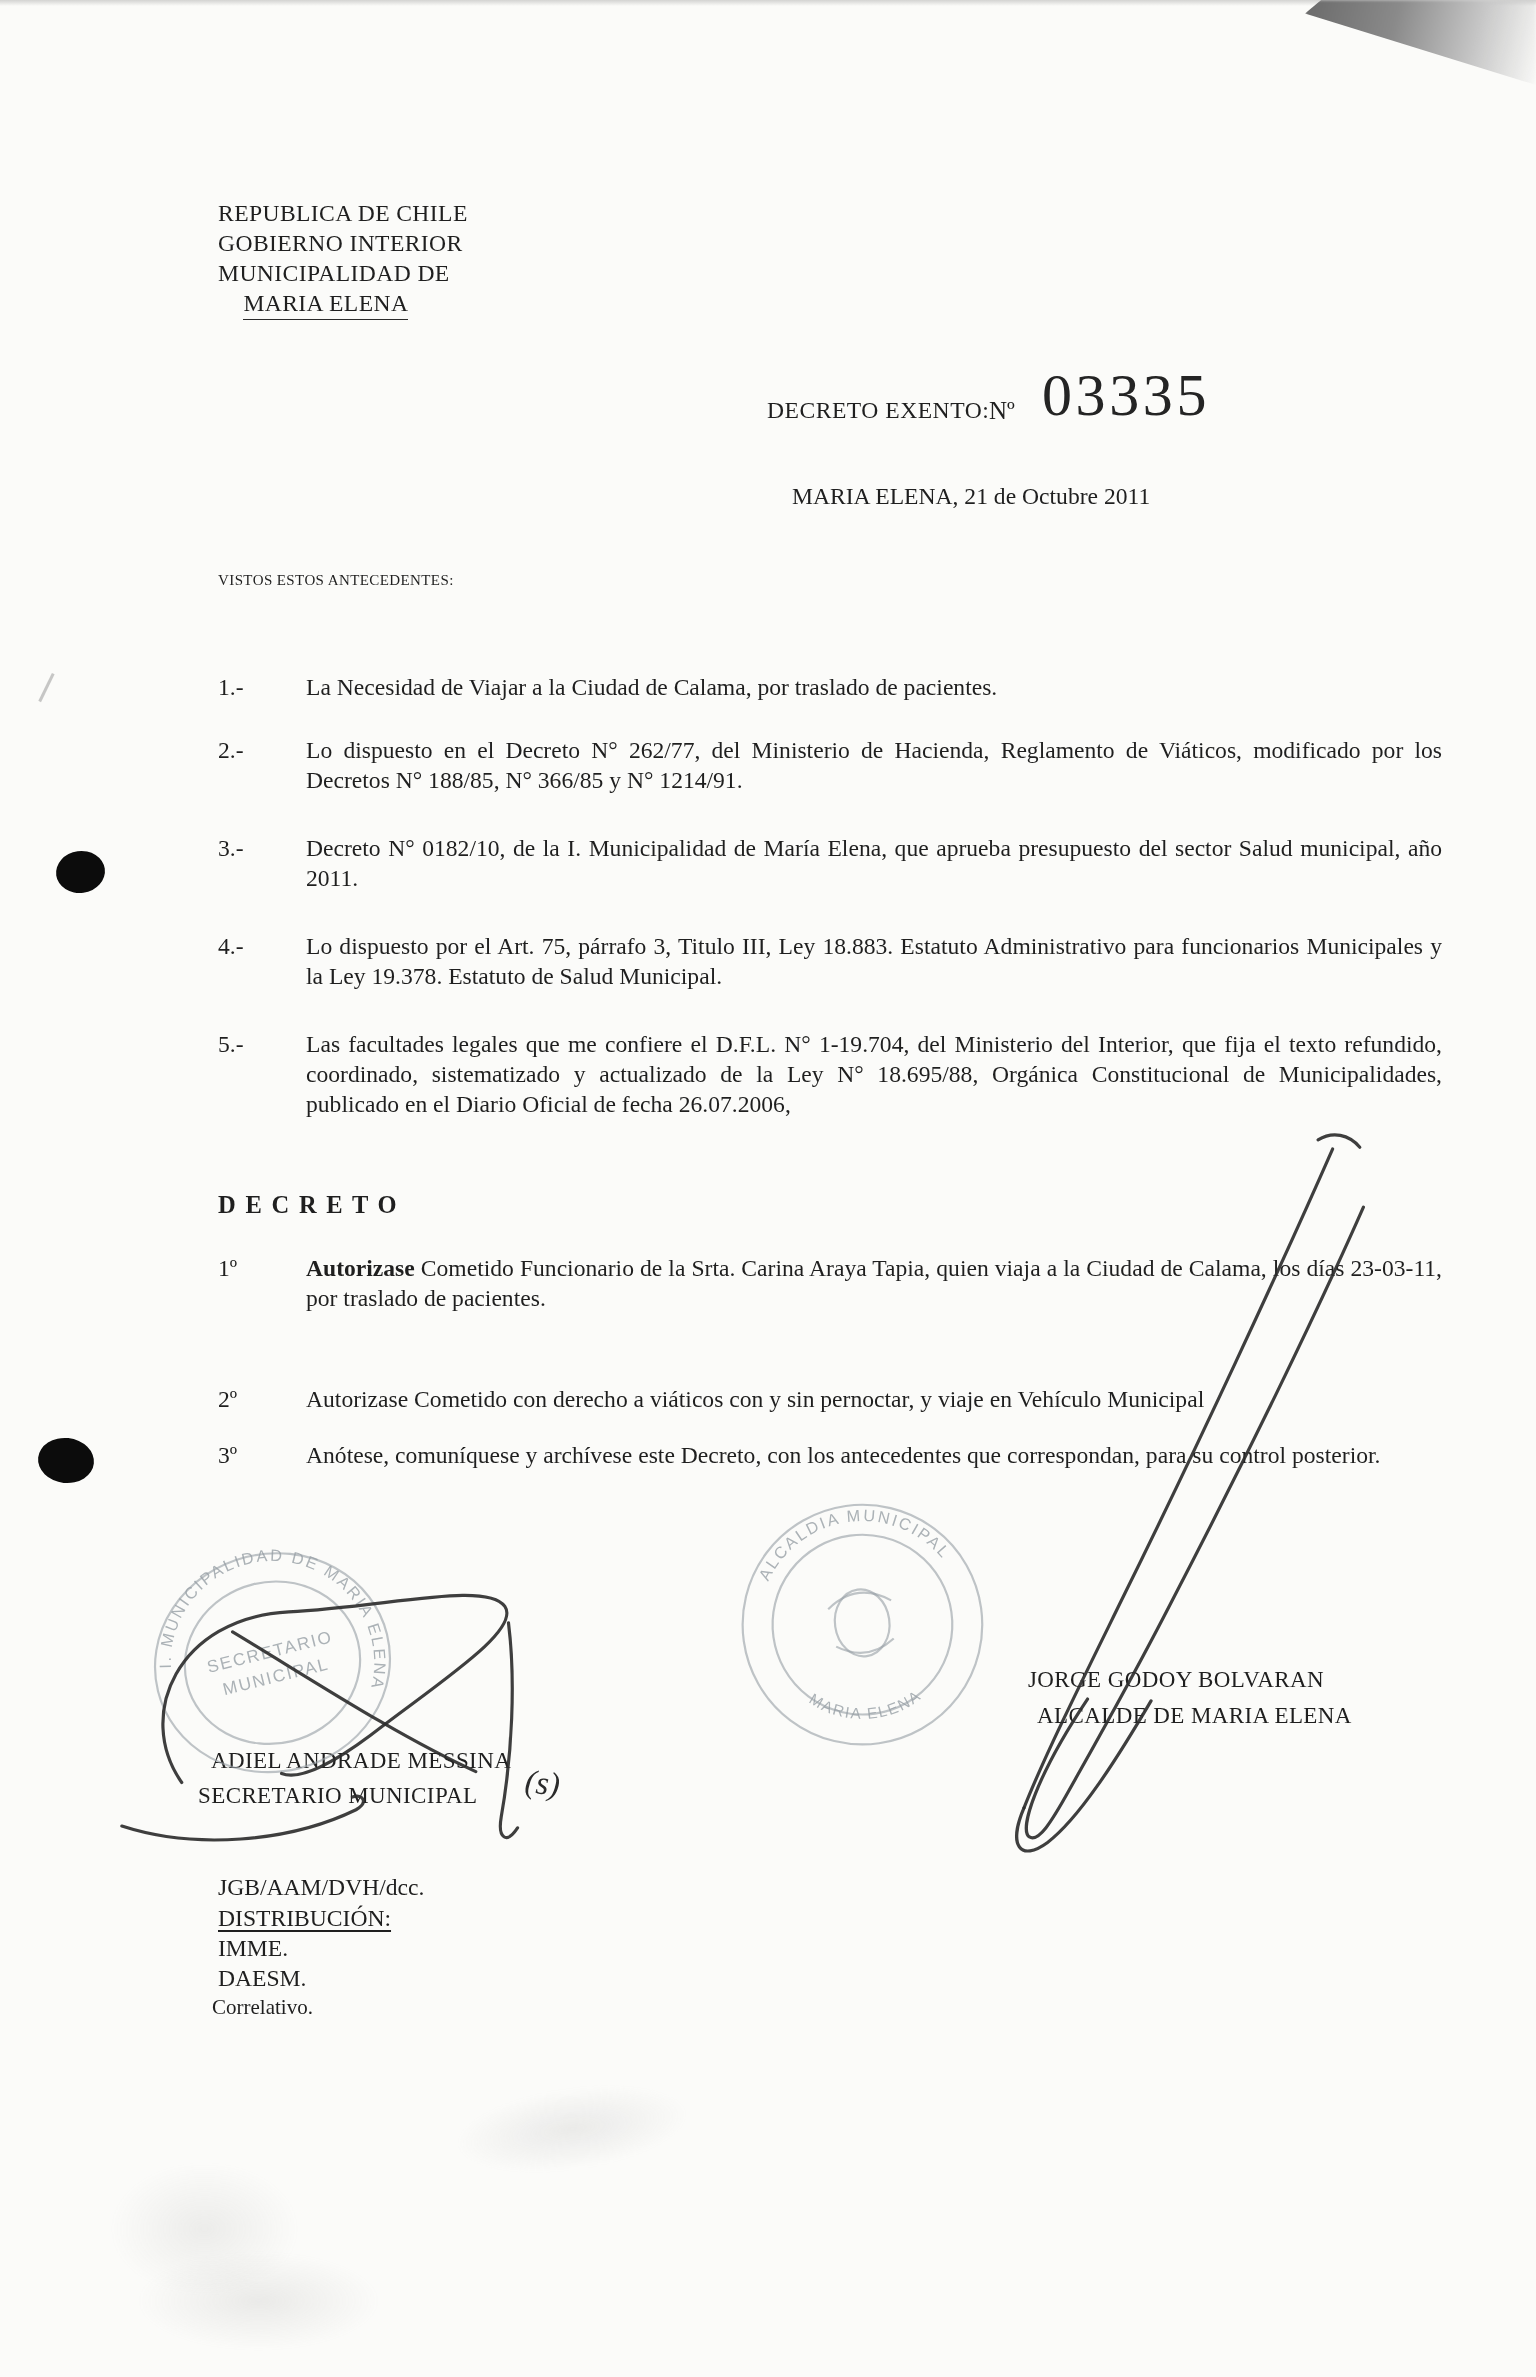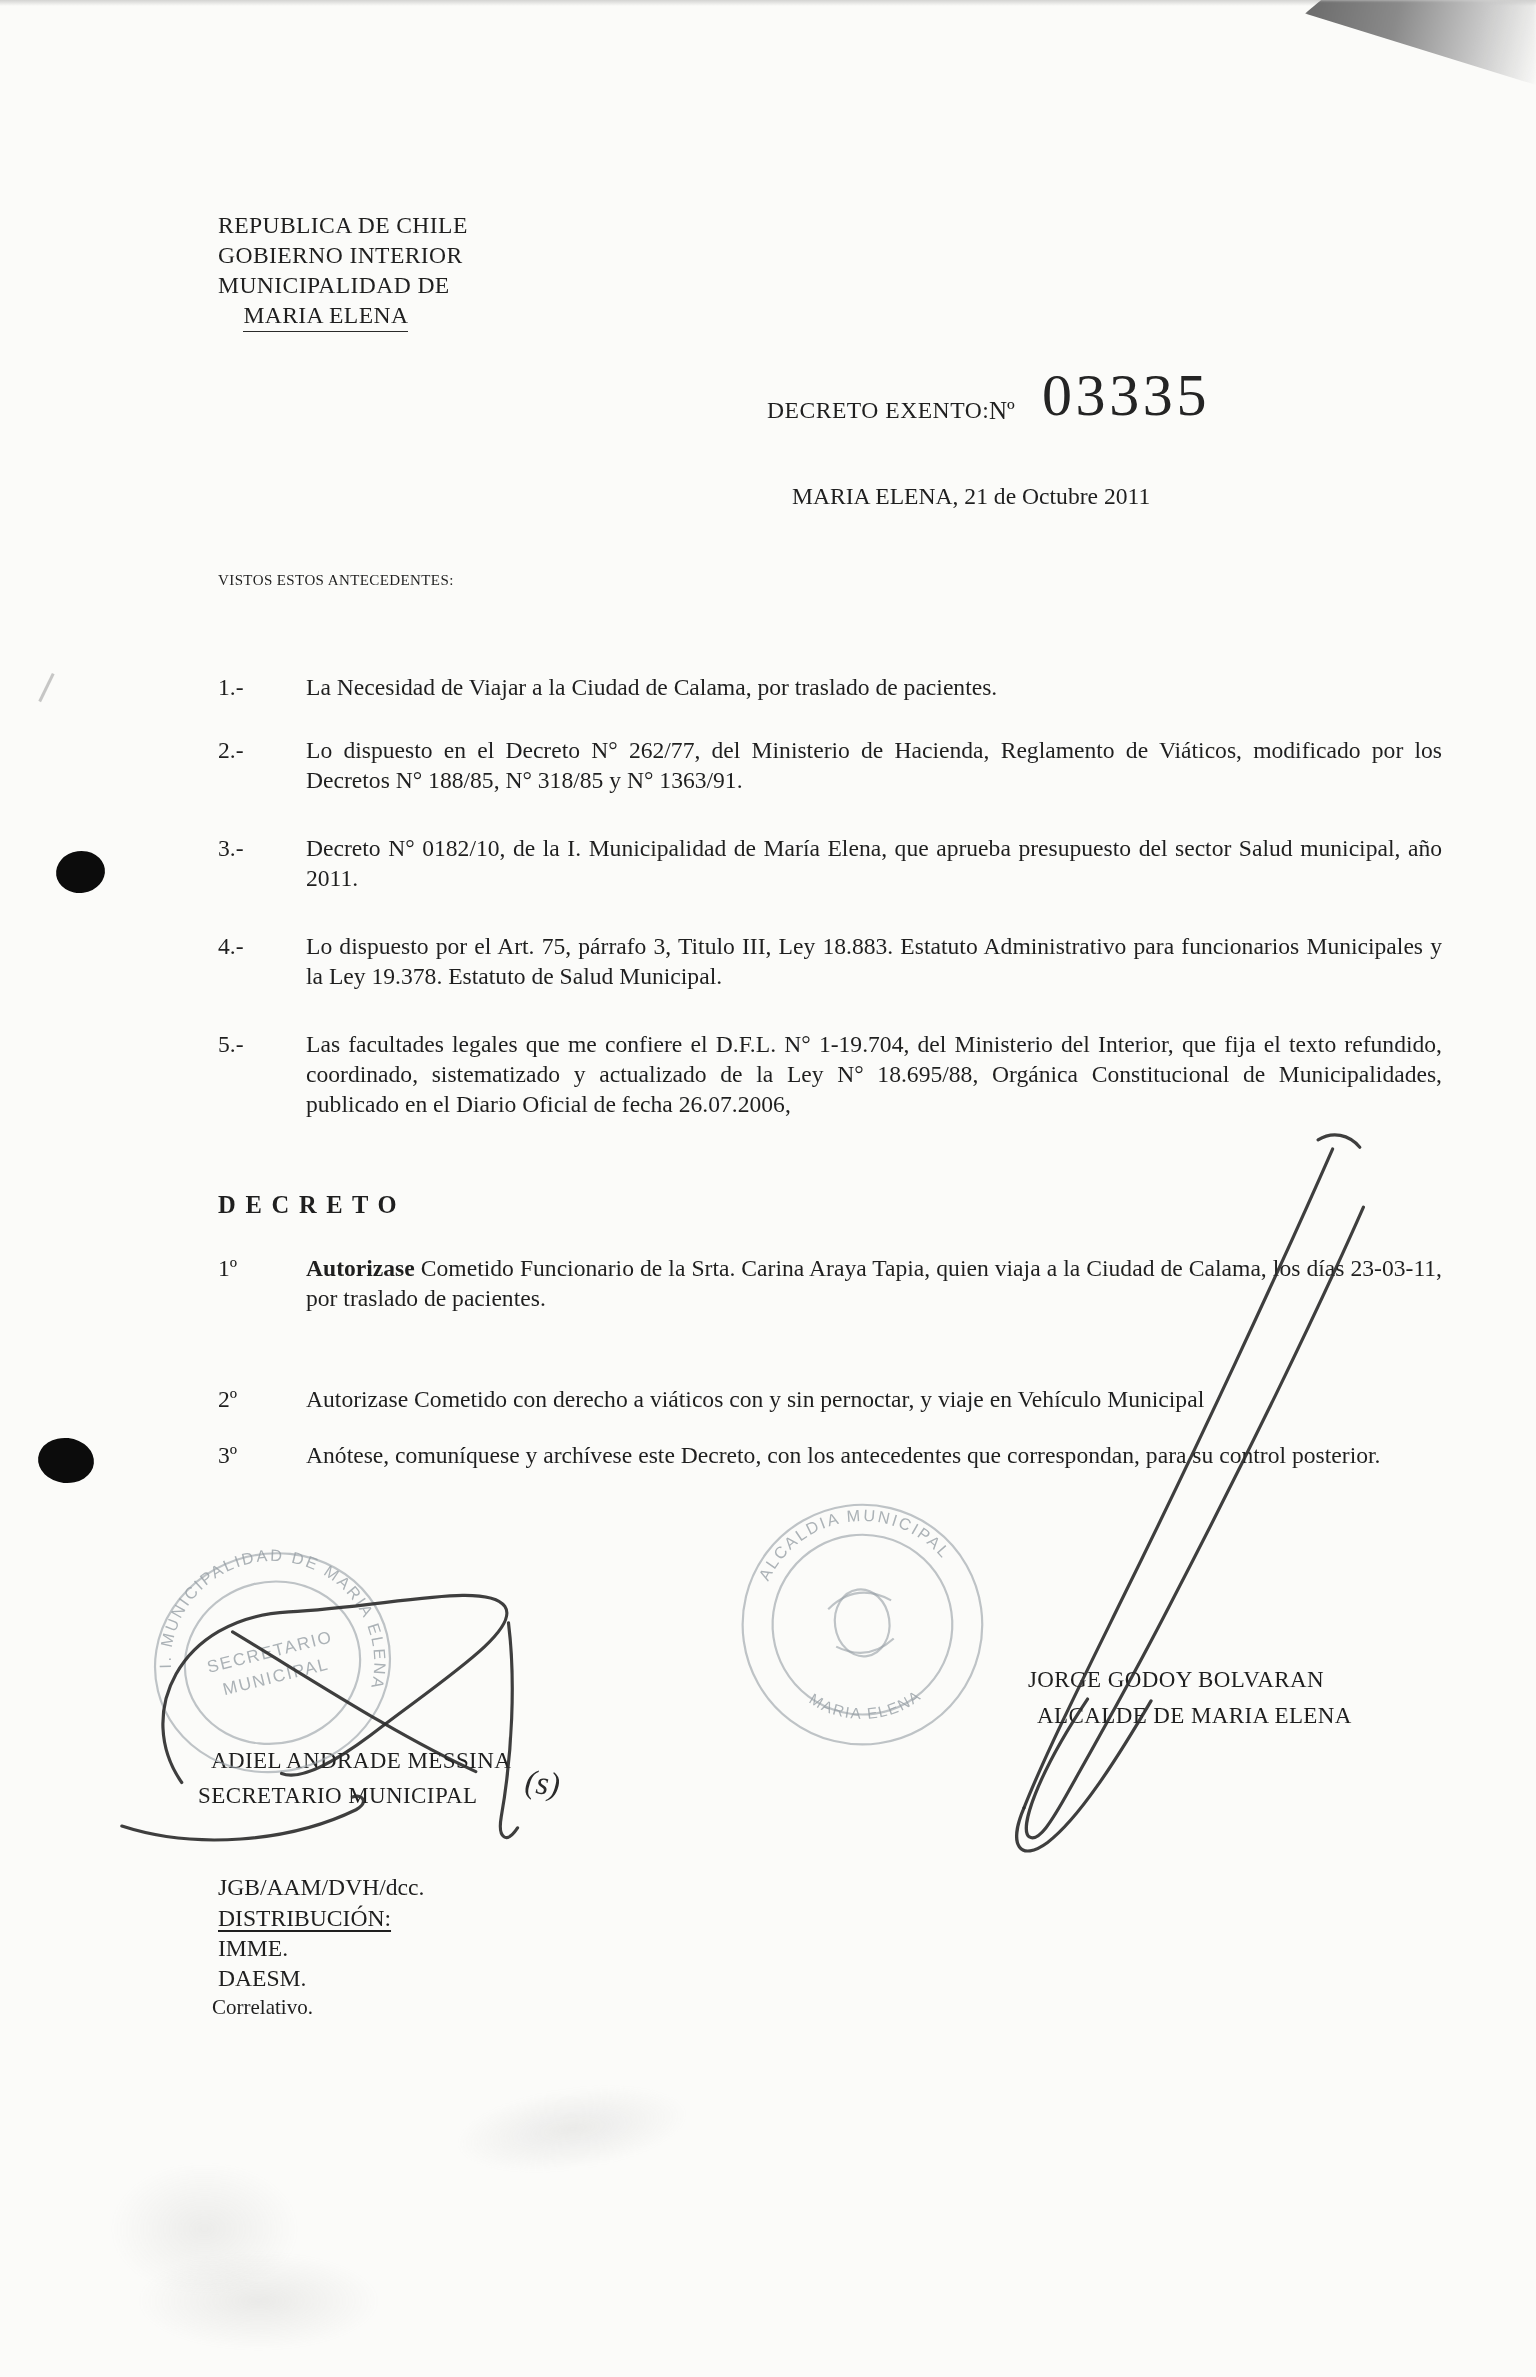--- a/index.html
+++ b/index.html
@@ -5,21 +5,21 @@
   html,body{margin:0;padding:0;background:#8f8f8f;}
   .page{
     position:relative;width:1537px;height:2377px;margin:0 auto;
     background:#fbfbf9;color:#1f1f1f;overflow:hidden;
     font-family:"Liberation Serif","DejaVu Serif",serif;
   }
   .abs{position:absolute;}
   .just{text-align:justify;}
 
   
-  .letterhead{left:218px;top:198px;font-size:23.6px;line-height:30px;letter-spacing:0.4px;margin-top:12px;}
+  .letterhead{left:218px;top:198px;font-size:23.6px;line-height:30px;letter-spacing:0.4px;}
   .letterhead .l4{margin-left:25.4px;border-bottom:1.8px solid #2a2a2a;display:inline-block;padding-bottom:0.9px;}
 
   
   .decree-label{left:767px;top:397px;font-size:23.6px;letter-spacing:0.5px;}
   .decree-nsign{left:989px;top:397px;font-size:25px;}
   .decree-number{left:1042px;top:361px;font-size:60px;letter-spacing:3.6px;font-weight:500;color:#242424;}
   .dateline{left:792px;top:483px;font-size:23.6px;}
 
   .vistos{left:218px;top:572px;font-size:15px;letter-spacing:0.4px;}
 
@@ -83,21 +83,21 @@
   <div class="abs dateline">MARIA ELENA,  21  de Octubre  2011</div>
 
   <div class="abs vistos">VISTOS ESTOS ANTECEDENTES:</div>
 
   <div class="abs row" style="top:672px">
     <div class="num">1.-</div>
     <div class="txt just">La Necesidad de Viajar a la Ciudad de Calama,  por traslado de pacientes.</div>
   </div>
   <div class="abs row" style="top:735px">
     <div class="num">2.-</div>
-    <div class="txt just">Lo dispuesto en el Decreto N° 262/77, del Ministerio de Hacienda, Reglamento de Viáticos, modificado por los Decretos  N° 188/85,  N° 318/85 y N° 1363/91.</div>
+    <div class="txt just">Lo dispuesto en el Decreto N° 262/77, del Ministerio de Hacienda, Reglamento de Viáticos, modificado por los Decretos  N° 188/85,  N° 366/85 y N° 1214/91.</div>
   </div>
   <div class="abs row" style="top:833px">
     <div class="num">3.-</div>
     <div class="txt just">Decreto N° 0182/10, de la I. Municipalidad de María Elena, que aprueba presupuesto del sector  Salud municipal, año 2011.</div>
   </div>
   <div class="abs row" style="top:931px">
     <div class="num">4.-</div>
     <div class="txt just">Lo dispuesto por el Art. 75, párrafo 3, Titulo III, Ley 18.883. Estatuto Administrativo para funcionarios Municipales y la Ley 19.378. Estatuto de Salud Municipal.</div>
   </div>
   <div class="abs row" style="top:1029px">

